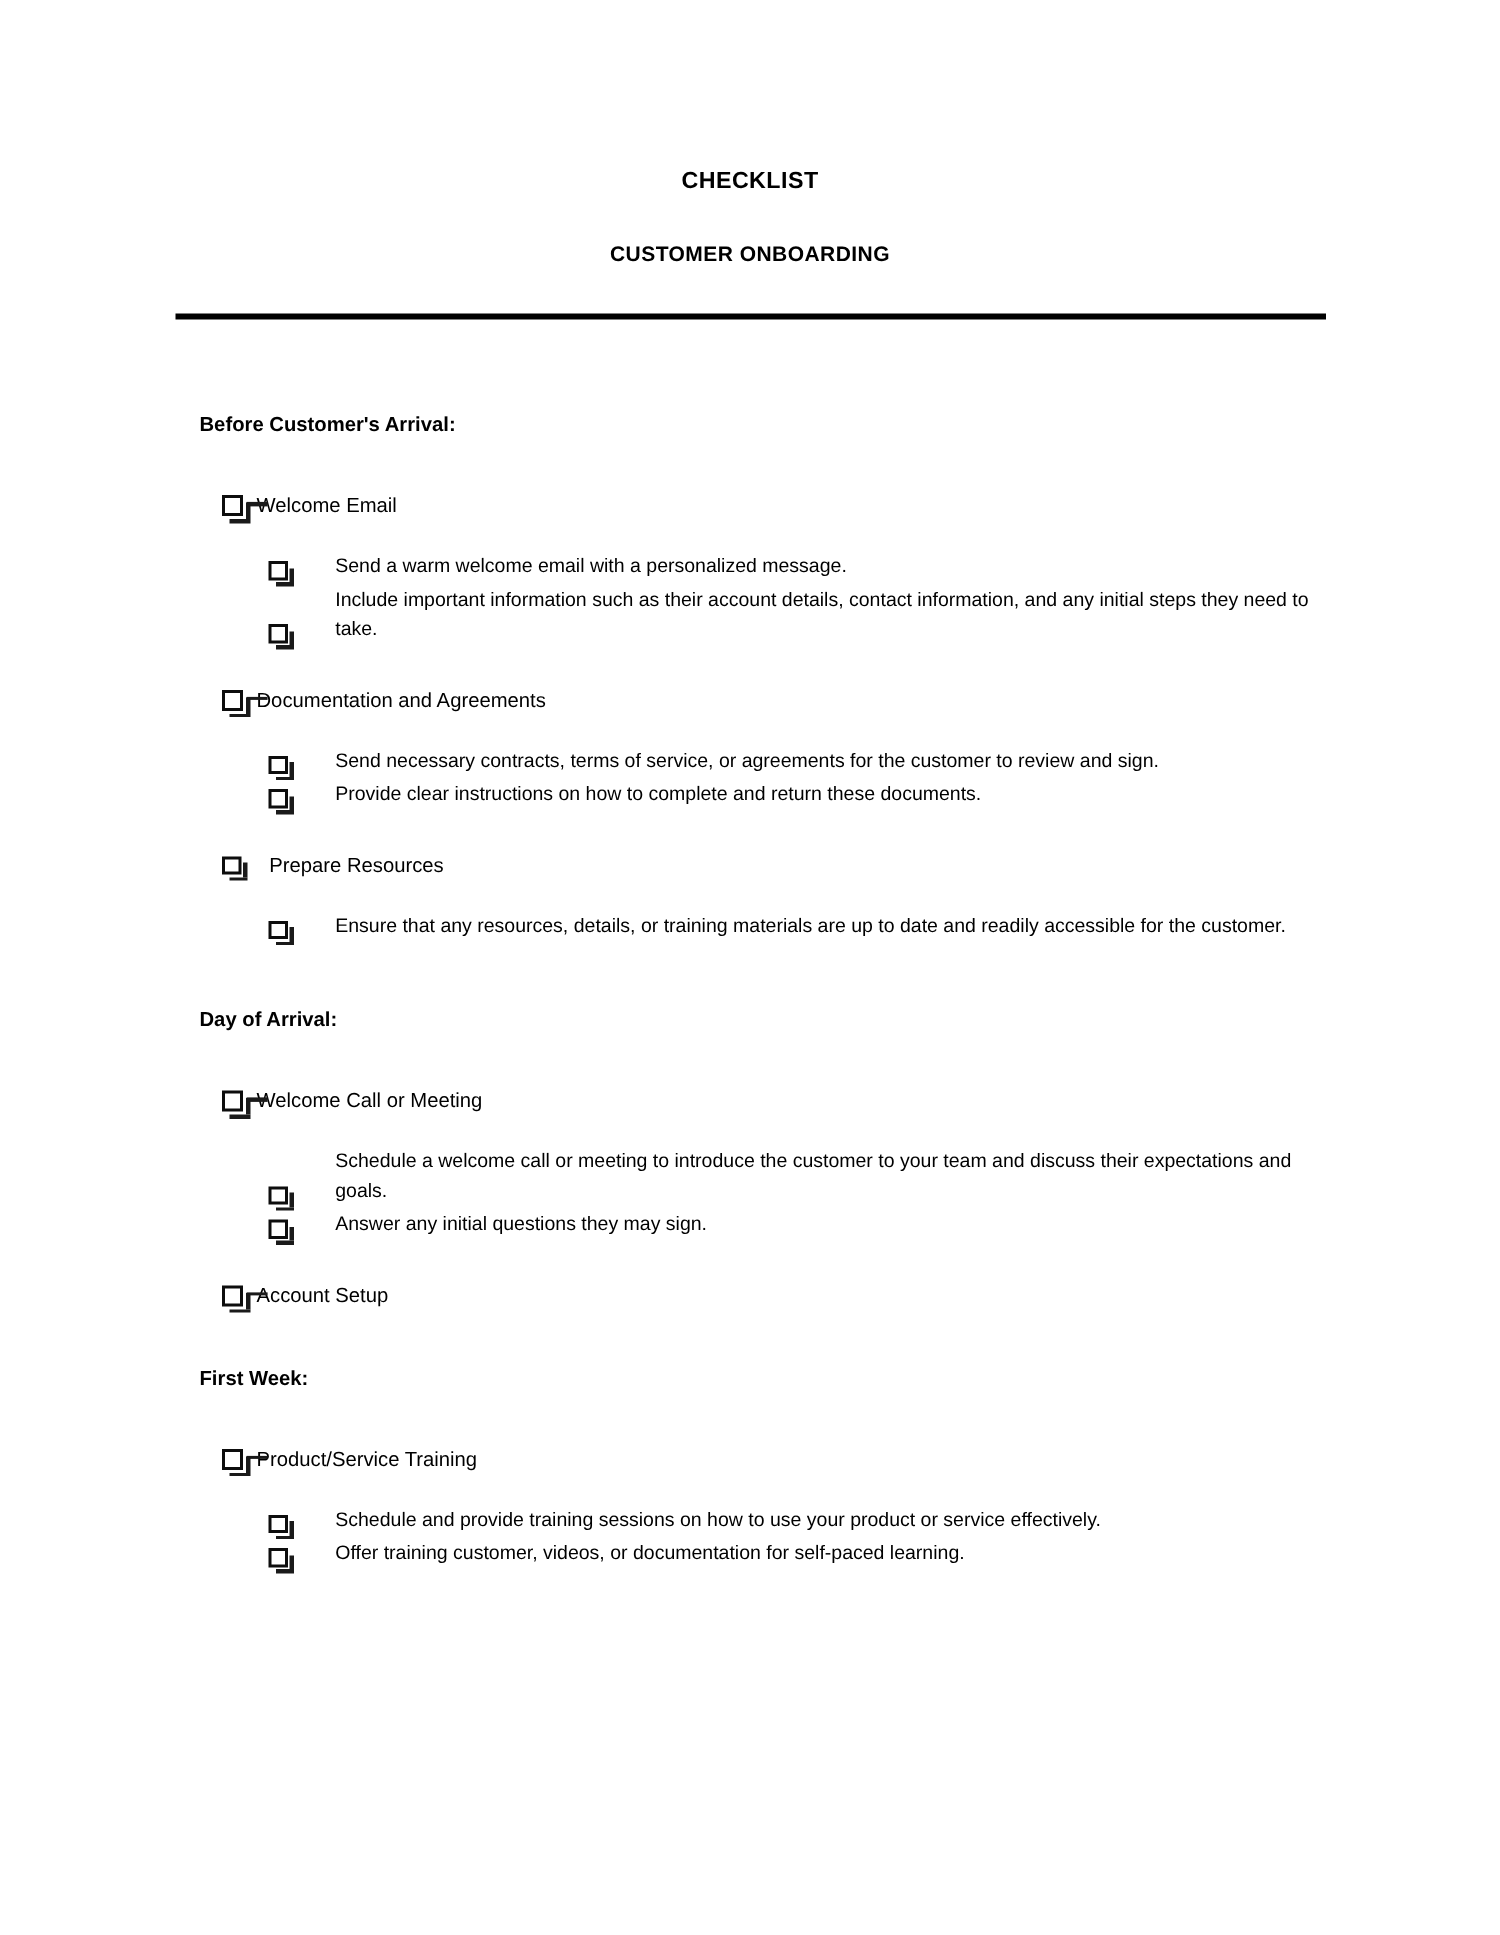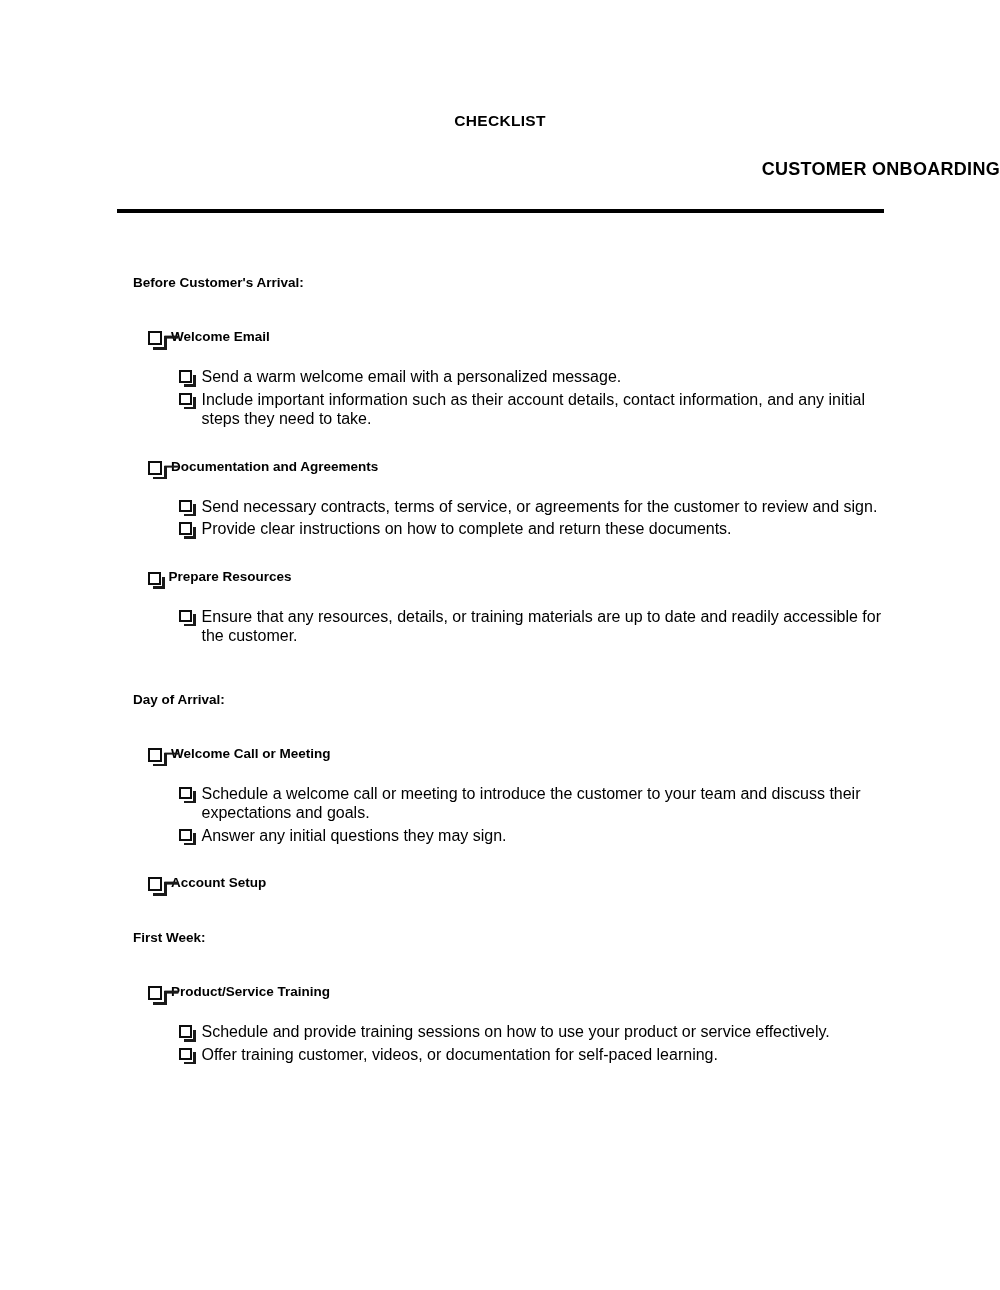--- a/index.html
+++ b/index.html
@@ -30,23 +30,23 @@
   }
   .doc-title {
     text-align: center;
     font-weight: bold;
     font-size: 15.5px;
     letter-spacing: 0.3px;
     line-height: 18px;
     margin: 0;
   }
   .doc-subtitle {
-    text-align: right;
+    text-align: center;
     font-weight: bold;
-    font-size: 18px;
+    font-size: 14px;
     letter-spacing: 0.3px;
     line-height: 20px;
     margin: 0;
     padding-top: 29px;
   }
 
   
   .rule {
     position: absolute;
     left: 117px;
@@ -73,40 +73,41 @@
     margin: 16px;
     padding-bottom: 21px;
   }
   .section + .section .section-heading { padding-top: 0; }
 
   .group { padding-left: 31px; }
 
   
   .group-heading {
     display: flex;
-    align-items: flex-end;
-    font-weight: bold;
+    align-items: flex-start;
+    font-weight: normal;
     font-size: 13.5px;
     line-height: 17px;
     padding-bottom: 22px;
   }
   .group-heading .cb { margin-right: 9px; }
   .group-heading.narrow .cb { margin-right: 0px; }
 
   
   .tasks {
     padding-left: 31px;
     padding-bottom: 26px;
   }
   .task {
     display: flex;
-    align-items: flex-start;
-    font-size: 16px;
+    align-items: flex-end;
+    font-size: 13px;
     line-height: 19.5px;
     padding-bottom: 3px;
+    gap: 22px;
   }
   .task .cb { margin-right: 10px; }
   .task-text { flex: 1; }
 
   
   .group { padding-bottom: 0; }
 
   
   .cb {
     position: relative;
@@ -235,21 +236,21 @@
             </div>
             <div class="task">
               <span class="cb cb-sm"></span>
               <span class="task-text">Provide clear instructions on how to complete and return these documents.</span>
             </div>
           </div>
         </div>
         <div class="group">
           <div class="group-heading narrow">
             <span class="cb cb-md"></span>
-            <span style="margin-left: 8px;">Prepare Resources</span>
+            <span style="margin-left: 19px;">Prepare Resources</span>
           </div>
           <div class="tasks">
             <div class="task">
               <span class="cb cb-sm"></span>
               <span class="task-text">Ensure that any resources, details, or training materials are up to date and readily accessible for the customer.</span>
             </div>
           </div>
         </div>
       </div>
       <div class="section">

